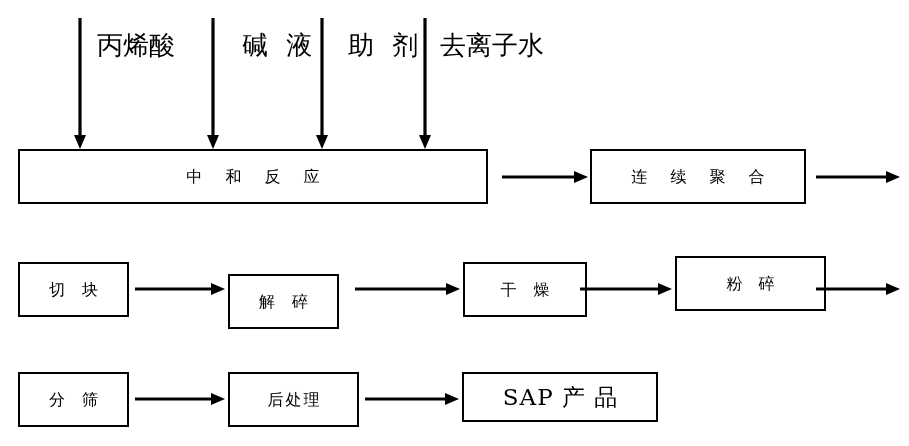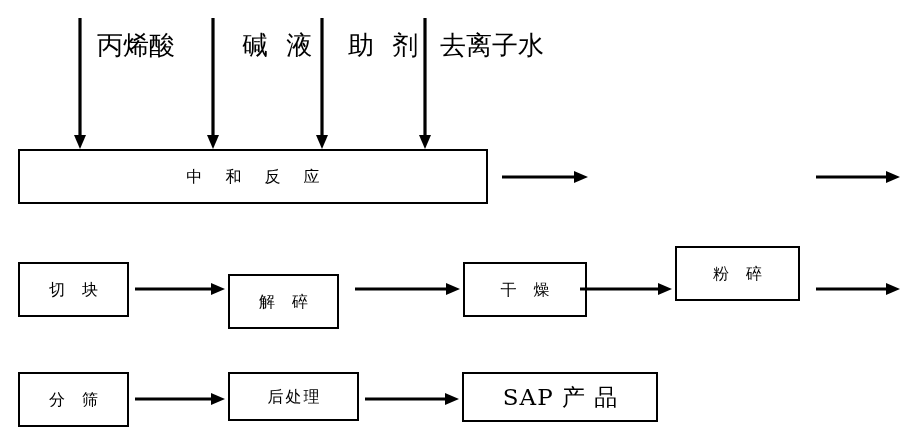--- a/index.html
+++ b/index.html
@@ -70,32 +70,33 @@
   </div>
   <div class="feed-label sp" style="left:334px; top:32px;">
     <span>助 剂</span>
   </div>
   <div class="feed-label" style="left:440px; top:32px;">
     <span>去离子水</span>
   </div>
 
   <div class="node wide-letter" style="left:18px; top:149px; width:470px; height:55px;">中 和 反 应</div>
 
+  <div class="node wide-letter" style="left:590px; top:149px; width:216px; height:55px;">连 续 聚 合</div>
 
   <div class="node" style="left:18px; top:262px; width:111px; height:55px;">切 块</div>
 
   <div class="node" style="left:228px; top:262px; width:111px; height:55px;margin-top:12px;">解 碎</div>
 
   <div class="node" style="left:463px; top:262px; width:124px; height:55px;">干 燥</div>
 
-  <div class="node" style="left:675px; top:246px; width:125px; height:55px;">粉 碎</div>
+  <div class="node" style="left:675px; top:256px; width:151px; height:55px;font-family:Liberation Serif, serif;">粉 碎</div>
 
   <div class="node" style="left:18px; top:372px; width:111px; height:55px;">分 筛</div>
 
-  <div class="node tight" style="left:228px; top:372px; width:131px; height:49px;">后处理</div>
+  <div class="node tight" style="left:228px; top:372px; width:131px; height:55px;">后处理</div>
 
   <div class="node sap" style="left:462px; top:372px; width:196px; height:50px;">SAP 产 品</div>
 
   <svg class="arrows" viewBox="0 0 909 446">
       <g>
         <line x1="80" y1="18" x2="80" y2="136"></line>
         <polygon points="74,135 86,135 80,149"></polygon>
       </g>
       <g>
         <line x1="213" y1="18" x2="213" y2="136"></line>

